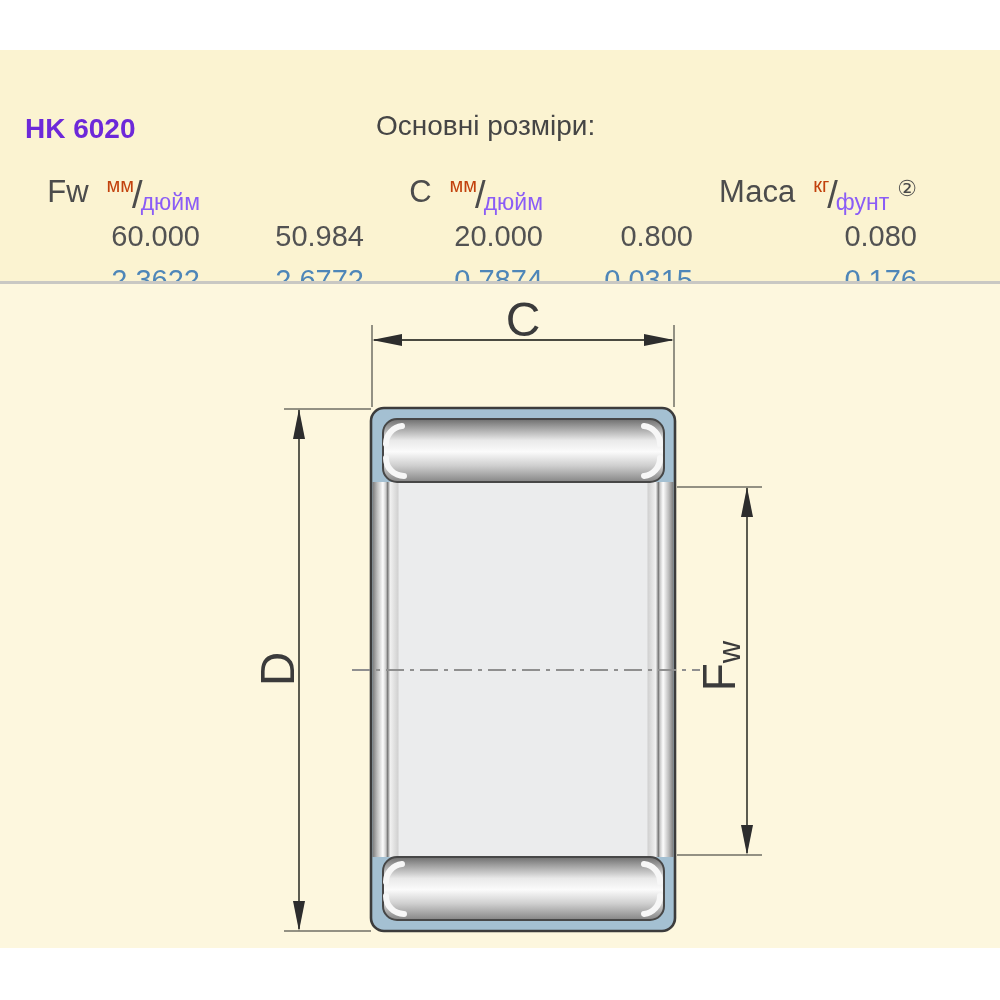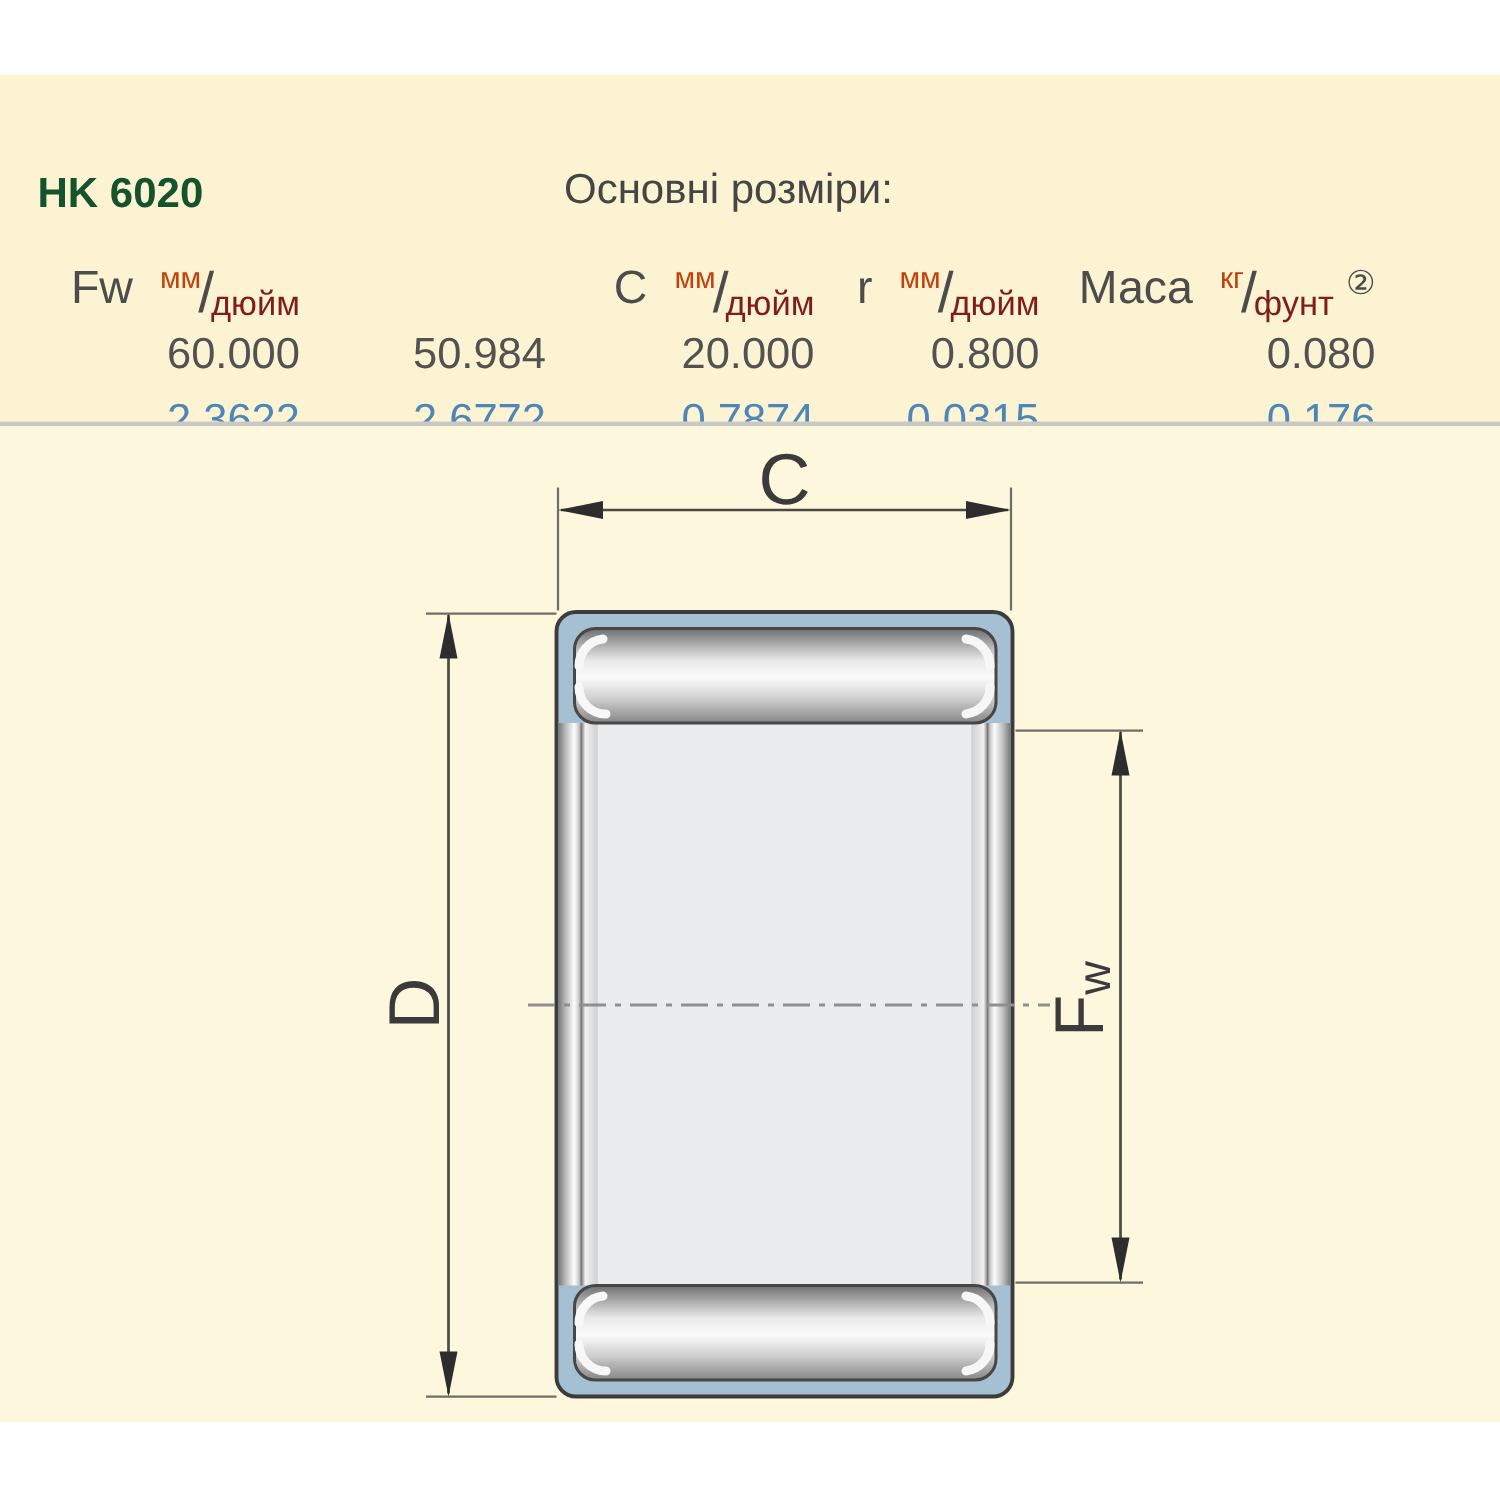--- a/index.html
+++ b/index.html
@@ -1,27 +1,27 @@
 <!DOCTYPE html>
 <html><head>
 <meta charset="utf-8">
 <style>
   * { margin:0; padding:0; box-sizing:border-box; }
   html,body { width:1000px; height:1000px; background:#ffffff; font-family:"Liberation Sans", sans-serif; }
   .page { position:relative; width:1000px; height:1000px; overflow:hidden; background:#ffffff; }
 
   
   .header-panel { position:absolute; left:0; top:50px; width:1000px; height:231px; background:#fbf3d1; }
-  .product-code { position:absolute; left:25px; top:63px; font-size:28px; font-weight:bold; color:#14532d; }
+  .product-code { position:absolute; left:25px; top:63px; font-size:28px; font-weight:bold; color:#6d28d9; }
   .section-title { position:absolute; left:376px; top:60px; font-size:28px; color:#454545; }
 
   .th { position:absolute; top:124px; width:260px; text-align:right; color:#4c4c4c; font-size:31px; white-space:nowrap; }
   .th .sup { font-size:20px; vertical-align:10px; margin-left:18px; color:#c2410c; }
   .th .slash { font-size:38px; vertical-align:-6px; margin:0 -2px 0 -2px; color:#4c4c4c; font-weight:300; }
-  .th .sub { font-size:23px; vertical-align:-8px; color:#7f1d1d; }
+  .th .sub { font-size:23px; vertical-align:-8px; color:#8b5cf6; }
   .th .note { font-size:22px; vertical-align:6px; margin-left:8px; color:#4c4c4c; }
 
   .val { position:absolute; width:260px; text-align:right; font-size:29px; white-space:nowrap; }
   .val.mm { top:170px; color:#525252; }
   .val.in { top:214px; color:#4e86b8; }
 
   .c1 { right:800px; } .c2 { right:636px; } .c3 { right:457px; } .c4 { right:307px; } .c5 { right:83px; }
 
   .separator { position:absolute; left:0; top:281px; width:1000px; height:3px; background:#c9c8c3; }
 
@@ -36,23 +36,20 @@
 
   <div class="header-panel">
     <div class="product-code">HK 6020</div>
     <div class="section-title">Основні розміри:</div>
 
     <div class="th c1">
       <span class="sym">Fw</span><span class="sup">мм</span><span class="slash">/</span><span class="sub">дюйм</span>
     </div>
     <div class="th c3">
       <span class="sym">C</span><span class="sup">мм</span><span class="slash">/</span><span class="sub">дюйм</span>
-    </div>
-    <div class="th c4">
-      <span class="sym">r</span><span class="sup">мм</span><span class="slash">/</span><span class="sub">дюйм</span>
     </div>
     <div class="th c5">
       <span class="sym">Маса</span><span class="sup">кг</span><span class="slash">/</span><span class="sub">фунт</span><span class="note">②</span>
     </div>
 
     <div class="val mm c1">60.000</div>
     <div class="val mm c2">50.984</div>
     <div class="val mm c3">20.000</div>
     <div class="val mm c4">0.800</div>
     <div class="val mm c5">0.080</div>

